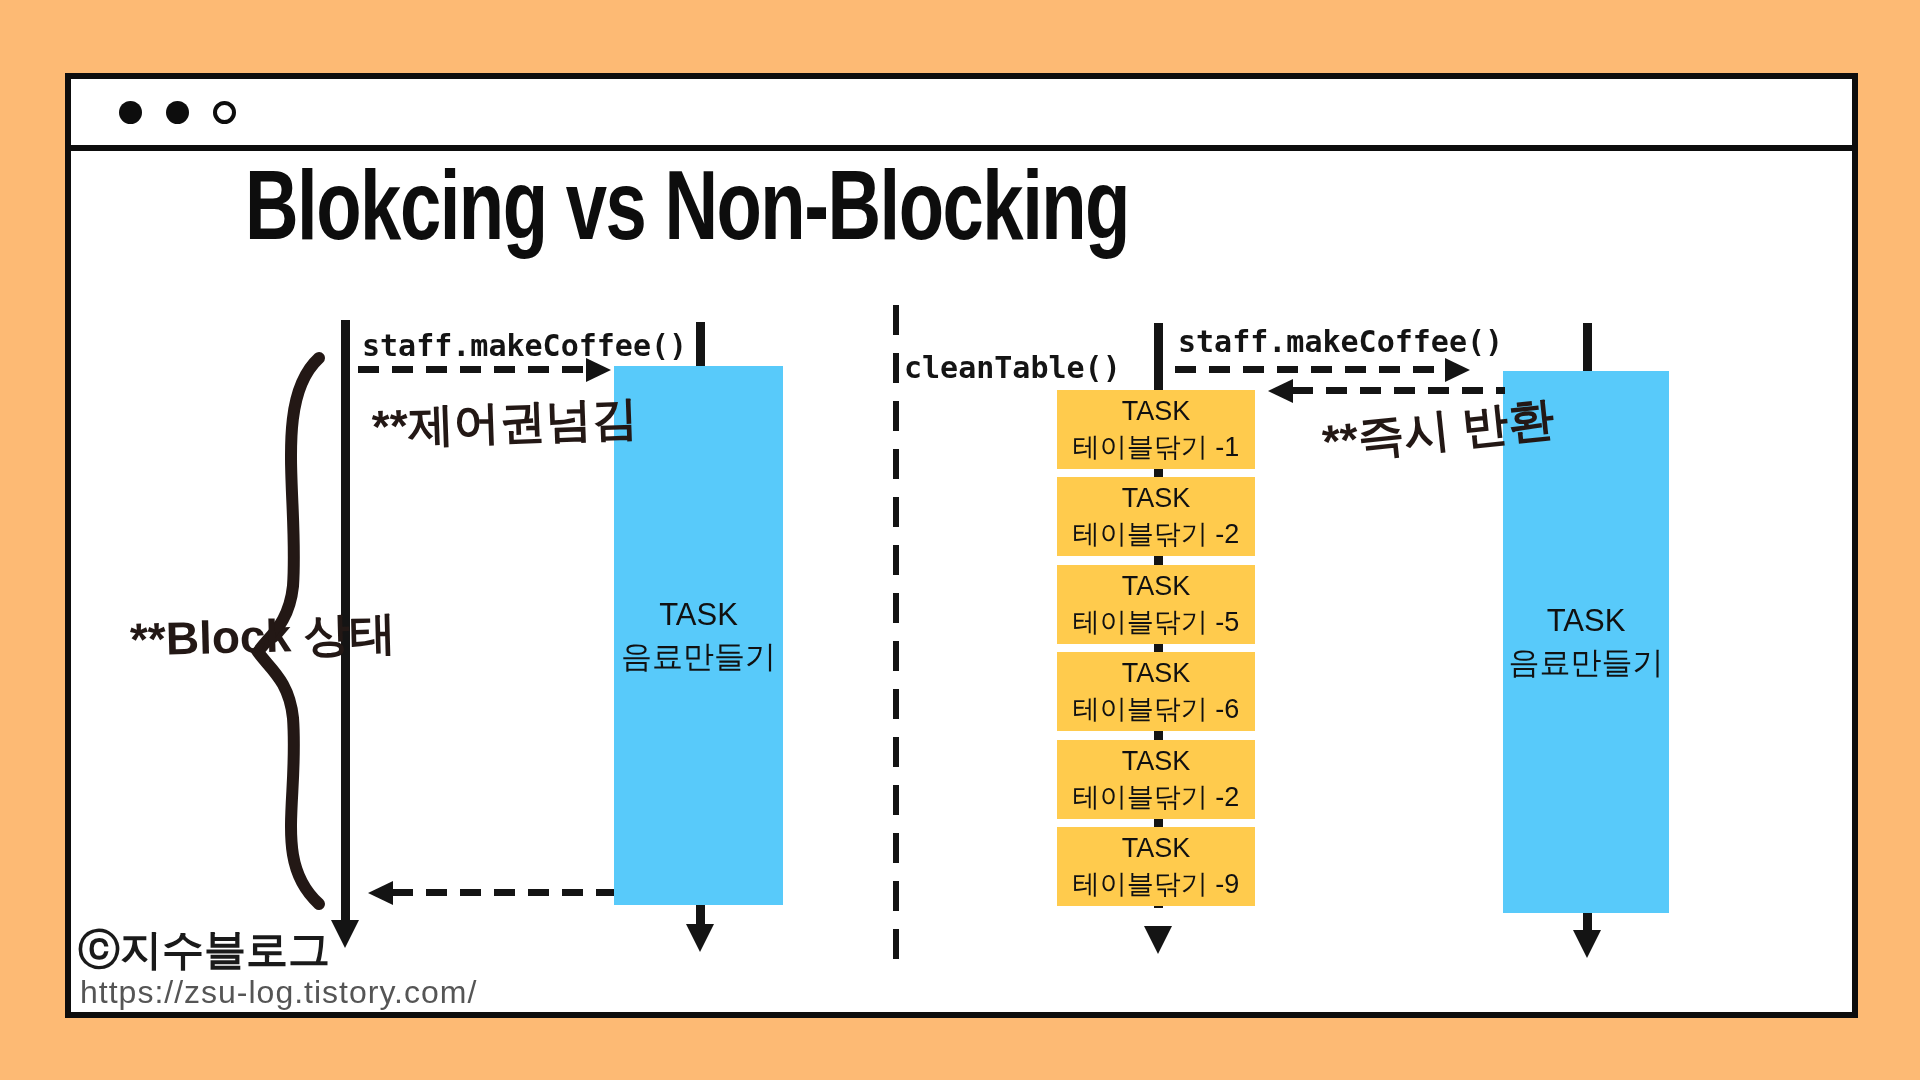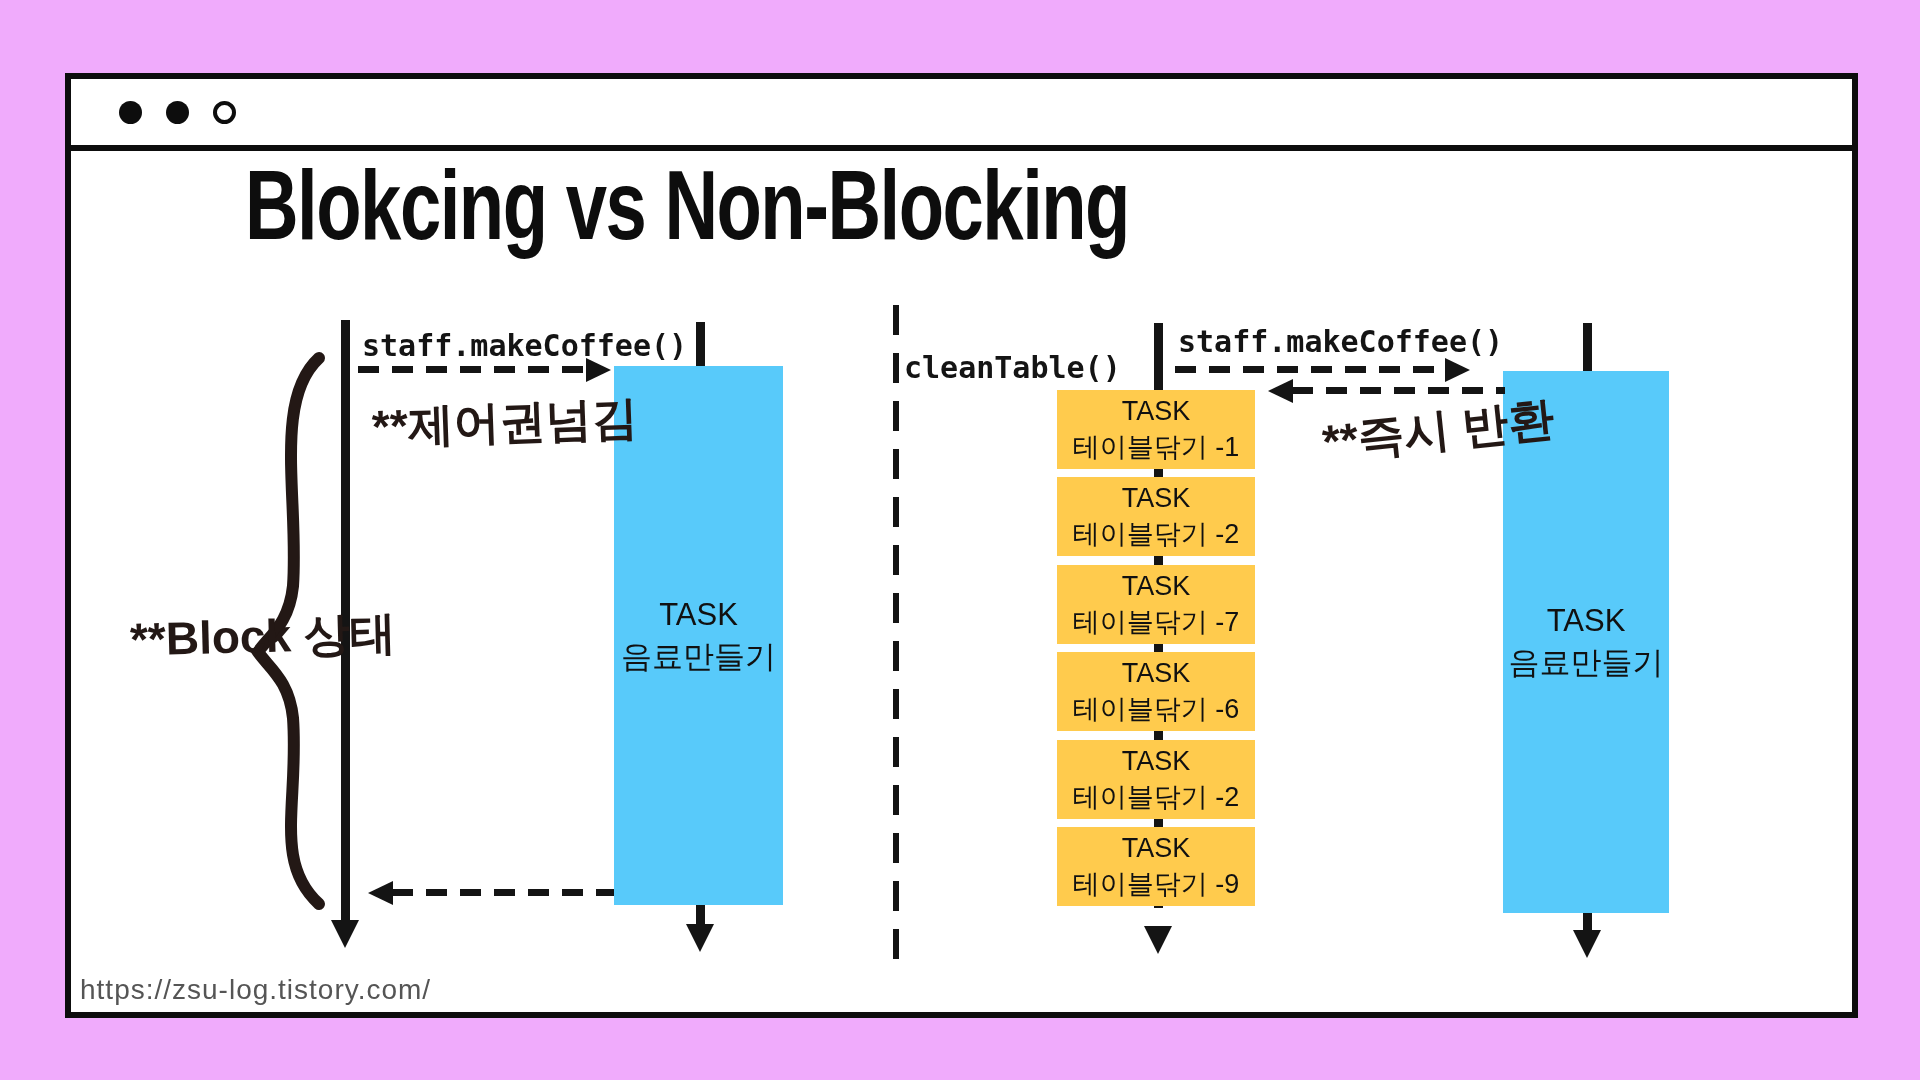--- a/index.html
+++ b/index.html
@@ -1,16 +1,16 @@
 <!DOCTYPE html>
 <html><head>
 <meta charset="utf-8">
 <style>
   html,body{margin:0;padding:0;background:#ffffff;}
-  .stage{position:relative;width:1920px;height:1080px;background:#f0abfc;overflow:hidden;
+  .stage{position:relative;width:1920px;height:1080px;background:#fdba74;overflow:hidden;
          font-family:"Liberation Sans","DejaVu Sans",sans-serif;color:#141414;}
   .abs{position:absolute;}
 
   
   .frame{left:65px;top:73px;width:1793px;height:945px;border:6px solid #0d0d0d;background:#fff;box-sizing:border-box;}
   .titlebar{left:0;top:0;width:100%;height:72px;border-bottom:6px solid #0d0d0d;box-sizing:border-box;
             display:flex;align-items:center;padding-left:48px;gap:24px;}
   .dot{width:23px;height:23px;border-radius:50%;}
   .dot.filled{background:#0d0d0d;}
   .dot.outline{background:#fff;border:4px solid #0d0d0d;box-sizing:border-box;}
@@ -35,21 +35,21 @@
 
   
   .bluebox{background:#58CAFA;display:flex;flex-direction:column;align-items:center;justify-content:center;
            text-align:center;font-size:31px;line-height:1.35;color:#111;}
   .yellowbox{background:#FFCB4D;display:flex;flex-direction:column;align-items:center;justify-content:center;
              text-align:center;font-size:27px;line-height:1.3;color:#111;}
 
   .z1{z-index:1}.z2{z-index:2}.z3{z-index:3}.z4{z-index:4}
 
   .copyright{font-size:42px;font-weight:700;color:#1a1a1a;}
-  .url{font-size:28px;font-weight:400;color:#555;letter-spacing:1px;}
+  .url{font-size:32px;font-weight:400;color:#555;letter-spacing:1px;}
 </style>
 </head>
 <body>
 
 <div class="stage">
 
   <div class="abs frame">
     <div class="abs titlebar">
       <div class="dot filled"></div>
       <div class="dot filled"></div>
@@ -104,21 +104,21 @@
   <div class="abs yellowbox z2" style="left:1057px;top:390px;width:198px;height:79px;">
     <div>TASK</div>
     <div>테이블닦기 -1</div>
   </div>
   <div class="abs yellowbox z2" style="left:1057px;top:477px;width:198px;height:79px;">
     <div>TASK</div>
     <div>테이블닦기 -2</div>
   </div>
   <div class="abs yellowbox z2" style="left:1057px;top:565px;width:198px;height:79px;">
     <div>TASK</div>
-    <div>테이블닦기 -7</div>
+    <div>테이블닦기 -5</div>
   </div>
   <div class="abs yellowbox z2" style="left:1057px;top:652px;width:198px;height:79px;">
     <div>TASK</div>
     <div>테이블닦기 -6</div>
   </div>
   <div class="abs yellowbox z2" style="left:1057px;top:740px;width:198px;height:79px;">
     <div>TASK</div>
     <div>테이블닦기 -2</div>
   </div>
   <div class="abs yellowbox z2" style="left:1057px;top:827px;width:198px;height:79px;">
@@ -127,15 +127,16 @@
   </div>
 
   <div class="abs vline z1" style="left:1583px;top:323px;height:48px;"></div>
   <div class="abs bluebox z2" style="left:1503px;top:371px;width:166px;height:542px;">
     <div>TASK</div>
     <div>음료만들기</div>
   </div>
   <div class="abs vline z1" style="left:1583px;top:913px;height:18px;"></div>
   <div class="abs head-down z1" style="left:1573px;top:930px;"></div>
 
+  <div class="abs copyright z4" style="left:78px;top:922px;">ⓒ지수블로그</div>
   <div class="abs url z4" style="left:80px;top:974px;">https://zsu-log.tistory.com/</div>
 
 </div>
 
 </body></html>

